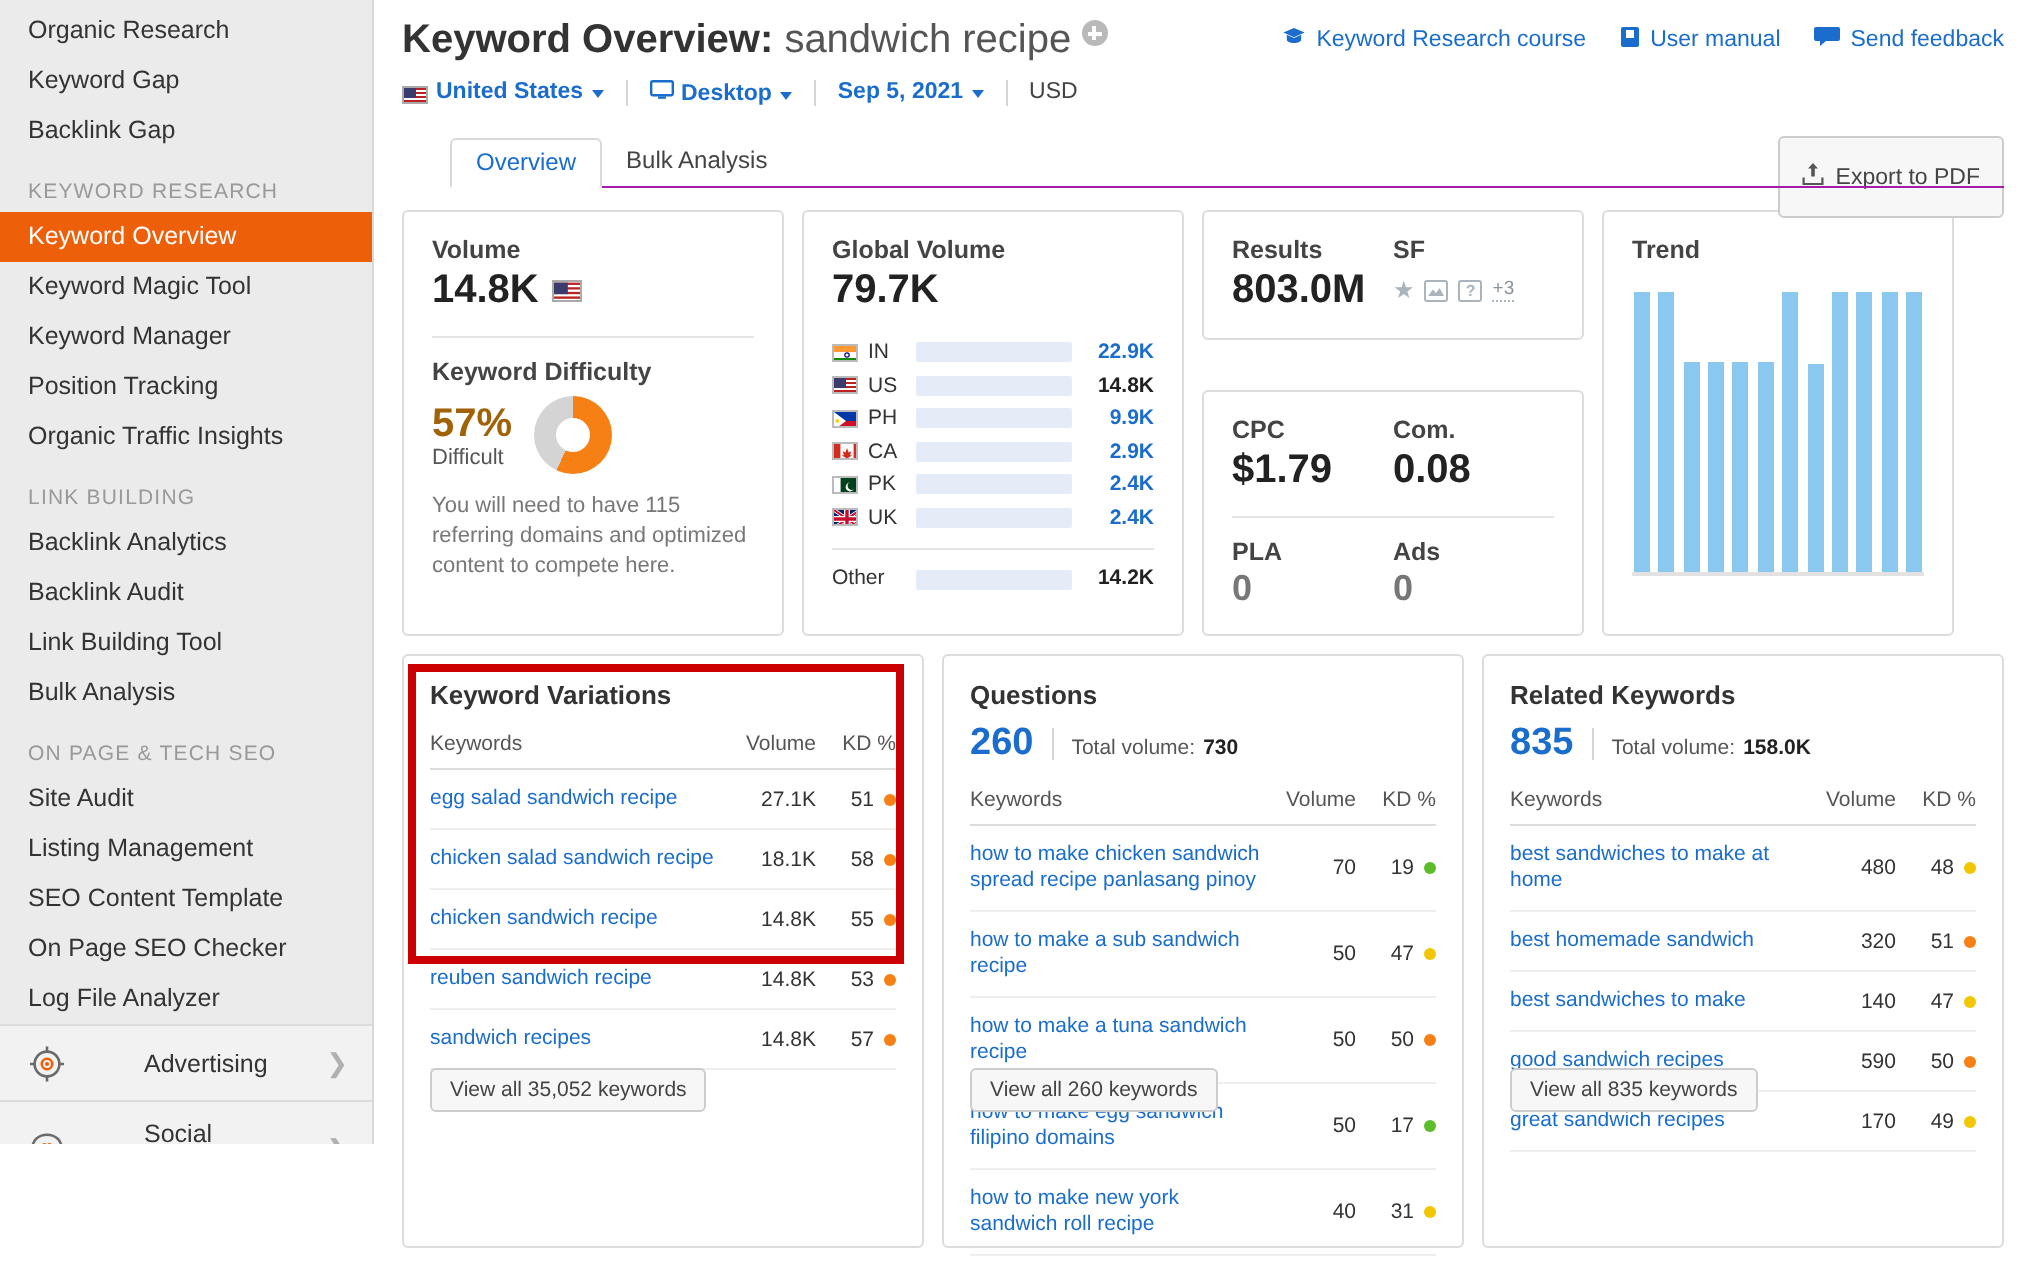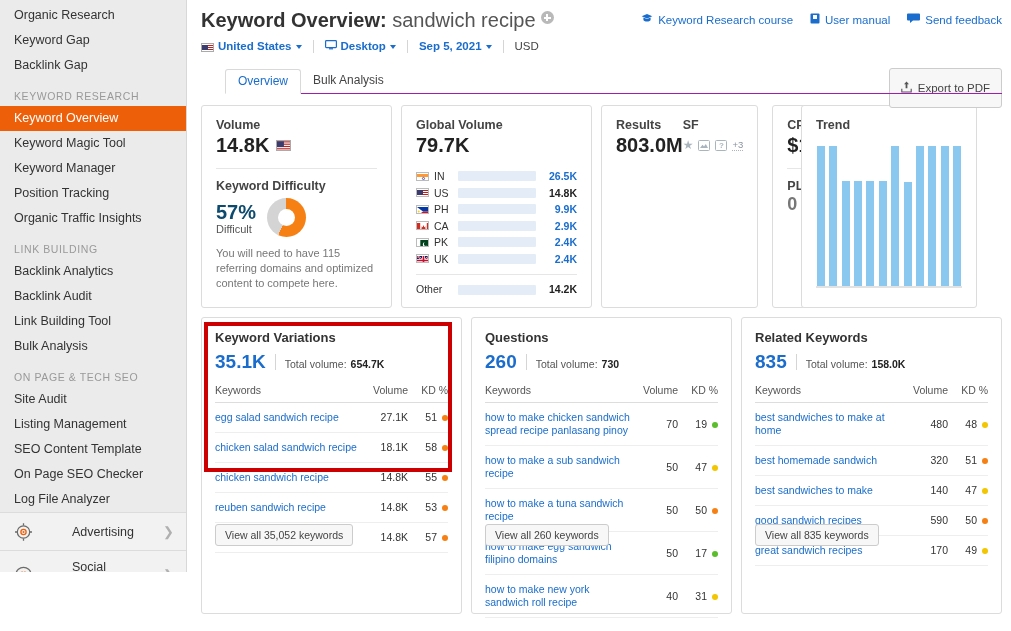--- a/index.html
+++ b/index.html
@@ -195,26 +195,26 @@
     border-radius: 3px;
     background: #fff;
     padding: 12px 14px;
   }
   .card-lbl { font-size: 12.5px; color: #444; font-weight: bold; }
   .card-val { font-size: 20px; font-weight: bold; color: #222; line-height: 26px; }
   .hr { height: 1px; background: #e6e6e6; margin: 10px 0; }
 
   .col-volume { width: 191px; }
   .col-global { width: 191px; }
-  .col-mid { width: 191px; display: flex; gap: 14px; }
+  .col-mid { width: 191px; display: flex; flex-direction: column; gap: 25px; }
   .col-trend { width: 176px; }
 
   .volnum { display: flex; align-items: center; gap: 7px; }
   .kd-row { display: flex; align-items: center; gap: 11px; }
-  .kd-pct { font-size: 20px; font-weight: bold; color: #0c4a6e; line-height: 22px; }
+  .kd-pct { font-size: 20px; font-weight: bold; color: #a16207; line-height: 22px; }
   .kd-diff { font-size: 11px; color: #555; }
   .donut {
     width: 39px; height: 39px; border-radius: 50%;
     background: conic-gradient(#f68014 0% 57%, #d4d4d4 57% 100%);
     position: relative;
   }
   .donut::after {
     content: ""; position: absolute;
     left: 11px; top: 11px; width: 17px; height: 17px;
     border-radius: 50%; background: #fff;
@@ -505,21 +505,21 @@
         <div class="gv-list" id="gv-list">
             <div class="gv-row">
               <span class="gv-flag"><svg width="13" height="9" viewBox="0 0 13 9">
                   <rect width="13" height="3" fill="#f93"></rect>
                   <rect y="3" width="13" height="3" fill="#fff"></rect>
                   <rect y="6" width="13" height="3" fill="#128807"></rect>
                   <circle cx="6.5" cy="4.5" r="1.1" fill="none" stroke="#008" stroke-width="0.6"></circle>
                 </svg></span>
               <span class="gv-cc">IN</span>
               <span class="gv-bar-wrap"><span class="gv-bar" style="width:100%"></span></span>
-              <span class="gv-num link">26.5K</span>
+              <span class="gv-num link">22.9K</span>
             </div>
             <div class="gv-row">
               <span class="gv-flag"><svg width="13" height="9" viewBox="0 0 13 9">
                   <rect width="13" height="9" fill="#fff"></rect>
                   <rect width="13" height="1" y="0" fill="#b22"></rect>
                   <rect width="13" height="1" y="2" fill="#b22"></rect>
                   <rect width="13" height="1" y="4" fill="#b22"></rect>
                   <rect width="13" height="1" y="6" fill="#b22"></rect>
                   <rect width="13" height="1" y="8" fill="#b22"></rect>
                   <rect width="6" height="5" fill="#3c3b6e"></rect>
@@ -644,25 +644,20 @@
             <div class="trend-bar" style="height: 100%; background: rgb(138, 200, 240);"></div>
             <div class="trend-bar" style="height: 100%; background: rgb(138, 200, 240);"></div>
             <div class="trend-bar" style="height: 100%; background: rgb(138, 200, 240);"></div>
           </div>
       </div>
     </div>
 
     <div class="panels" id="panels">
         <div class="panel">
           <div class="panel-title">Keyword Variations</div>
-          <div class="panel-sum">
-            <span class="panel-big">35.1K</span>
-            <span class="psep"></span>
-            <span class="panel-tv"><span>Total volume:</span><b>654.7K</b></span>
-          </div>
           <table class="kwt">
             <thead>
               <tr>
                 <th>Keywords</th>
                 <th class="r">Volume</th>
                 <th class="r">KD %</th>
               </tr>
             </thead>
             <tbody>
               <tr>

